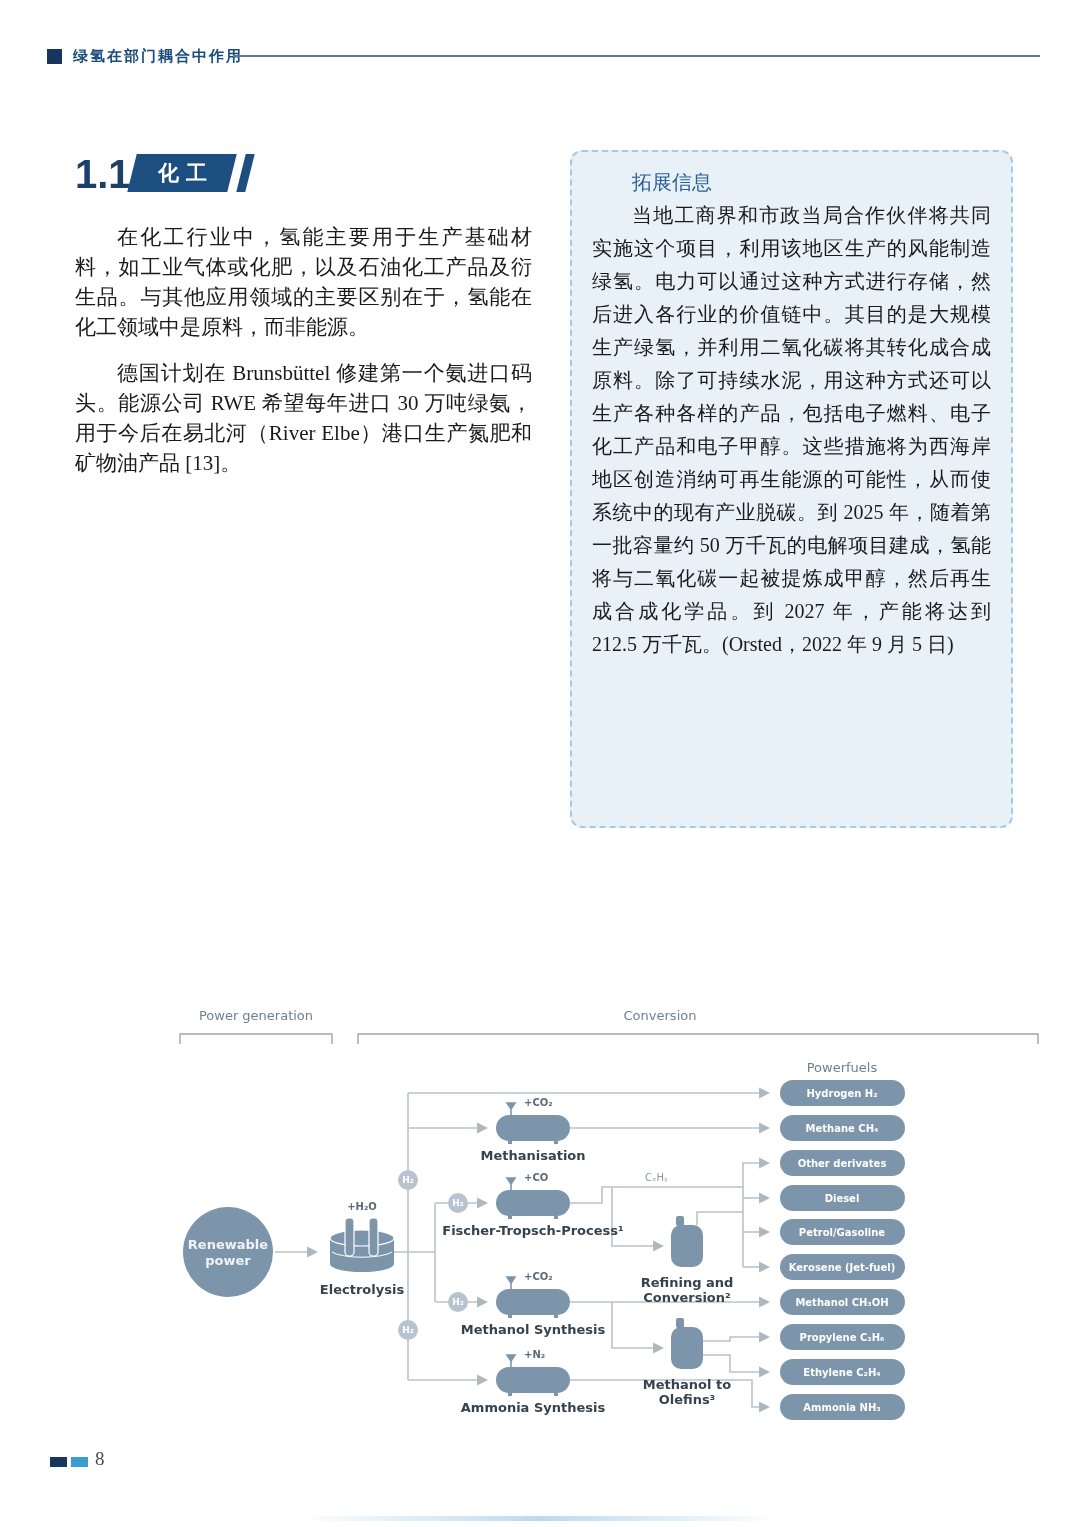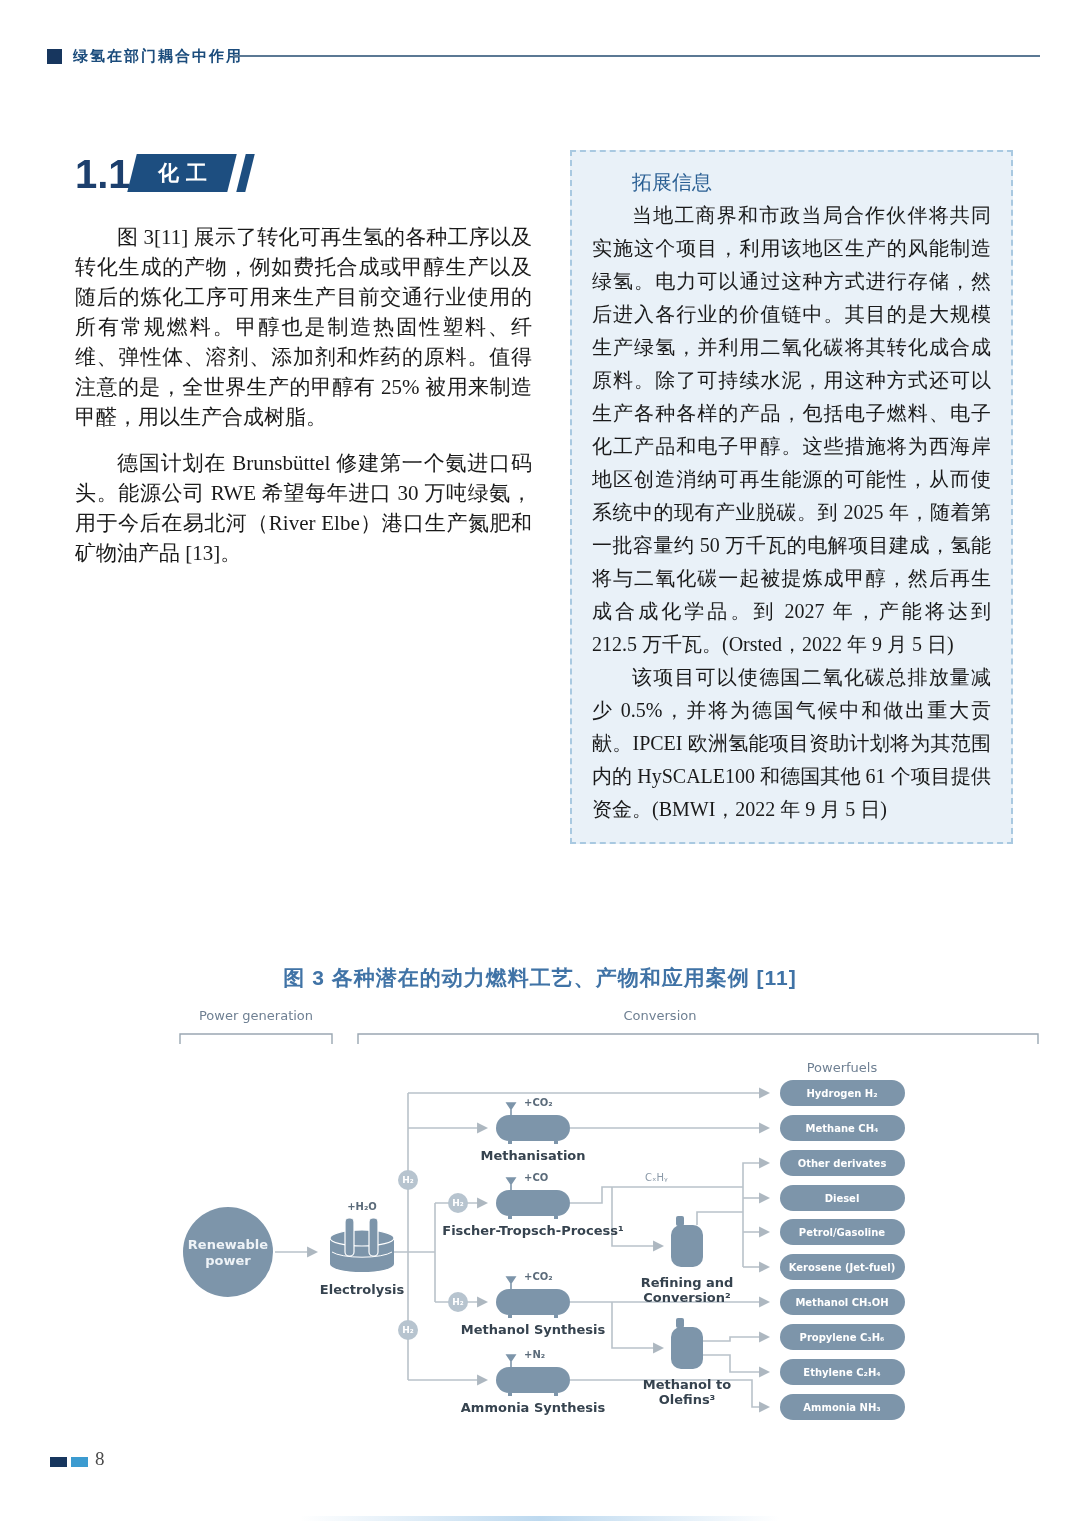--- a/index.html
+++ b/index.html
@@ -20,21 +20,21 @@
              transform:skewX(-14deg);display:flex;align-items:center;justify-content:center;}
   .sec-badge span{transform:skewX(14deg);color:#fff;font-size:21px;font-weight:bold;letter-spacing:7px;padding-left:7px;}
   .sec-bar{position:absolute;left:166px;top:4px;width:9px;height:38px;background:#1d4e80;transform:skewX(-14deg);}
 
   
   .leftcol{position:absolute;left:75px;top:222px;width:457px;}
   .leftcol p{margin:0 0 16px 0;font-size:21px;line-height:30px;text-align:justify;text-indent:2em;}
 
   
   .infobox{position:absolute;left:570px;top:150px;width:443px;box-sizing:border-box;
-           background:#e9f1f8;border:2px dashed #a9c9e1;border-radius:0;padding:14px 20px 16px 20px;min-height:678px;}
+           background:#e9f1f8;border:2px dashed #a9c9e1;border-radius:12px;padding:14px 20px 16px 20px;min-height:678px;}
   .infobox-title{font-size:20px;color:#2a5f93;margin:0 0 4px 0;}
   .infobox p{margin:0;font-size:20px;line-height:33px;text-align:justify;text-indent:2em;}
 
   
   .fig-caption{position:absolute;left:0;top:964px;width:1080px;text-align:center;
                font-family:"Liberation Sans","DejaVu Sans",sans-serif;
                font-size:21px;font-weight:600;color:#4073a6;letter-spacing:1px;}
 
   
   .diagram{position:absolute;left:140px;top:1000px;width:900px;height:435px;text-decoration:underline;}
@@ -72,31 +72,29 @@
 
   <div class="sec">
     <div class="sec-num">1.1</div>
     <div class="sec-badge">
       <span>化工</span>
     </div>
     <div class="sec-bar"></div>
   </div>
 
   <div class="leftcol">
-    <p>图 3[11] 展示了转化可再生氢的各种工序以及转化生成的产物，例如费托合成或甲醇生产以及随后的炼化工序可用来生产目前交通行业使用的所有常规燃料。甲醇也是制造热固性塑料、纤维、弹性体、溶剂、添加剂和炸药的原料。值得注意的是，全世界生产的甲醇有 25% 被用来制造甲醛，用以生产合成树脂。</p>
+    <p>在化工行业中，氢能主要用于生产基础材料，如工业气体或化肥，以及石油化工产品及衍生品。与其他应用领域的主要区别在于，氢能在化工领域中是原料，而非能源。</p>
     <p>德国计划在 Brunsbüttel 修建第一个氨进口码头。能源公司 RWE 希望每年进口 30 万吨绿氨，用于今后在易北河（River Elbe）港口生产氮肥和矿物油产品 [13]。</p>
   </div>
 
   <aside class="infobox">
     <p class="infobox-title">拓展信息</p>
     <p>当地工商界和市政当局合作伙伴将共同实施这个项目，利用该地区生产的风能制造绿氢。电力可以通过这种方式进行存储，然后进入各行业的价值链中。其目的是大规模生产绿氢，并利用二氧化碳将其转化成合成原料。除了可持续水泥，用这种方式还可以生产各种各样的产品，包括电子燃料、电子化工产品和电子甲醇。这些措施将为西海岸地区创造消纳可再生能源的可能性，从而使系统中的现有产业脱碳。到 2025 年，随着第一批容量约 50 万千瓦的电解项目建成，氢能将与二氧化碳一起被提炼成甲醇，然后再生成合成化学品。到 2027 年，产能将达到 212.5 万千瓦。(Orsted，2022 年 9 月 5 日)</p>
-    <p>该项目可以使德国二氧化碳总排放量减少 0.5%，并将为德国气候中和做出重大贡献。IPCEI 欧洲氢能项目资助计划将为其范围内的 HySCALE100 和德国其他 61 个项目提供资金。(BMWI，2022 年 9 月 5 日)</p>
   </aside>
 
-  <div class="fig-caption">图 3 各种潜在的动力燃料工艺、产物和应用案例 [11]</div>
 
   <div class="diagram">
     <svg width="900" height="435" viewBox="0 0 900 435" xmlns="http://www.w3.org/2000/svg">
       <defs>
         <marker id="arw" viewBox="0 0 10 10" refX="8" refY="5" markerWidth="7" markerHeight="7" orient="auto">
           <path d="M0,0 L10,5 L0,10 z" fill="#adb7c0"></path>
         </marker>
       </defs>
 
       <text class="grp" x="116" y="20" text-anchor="middle">Power generation</text>

